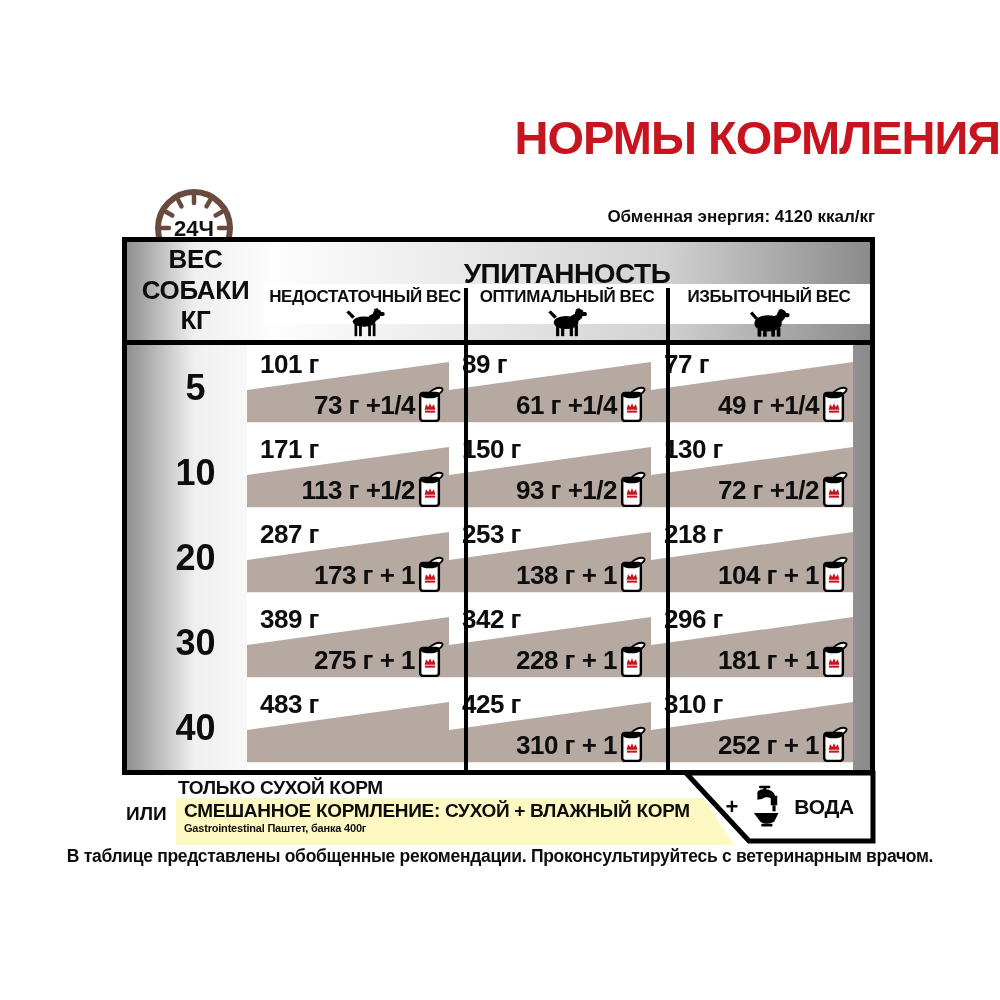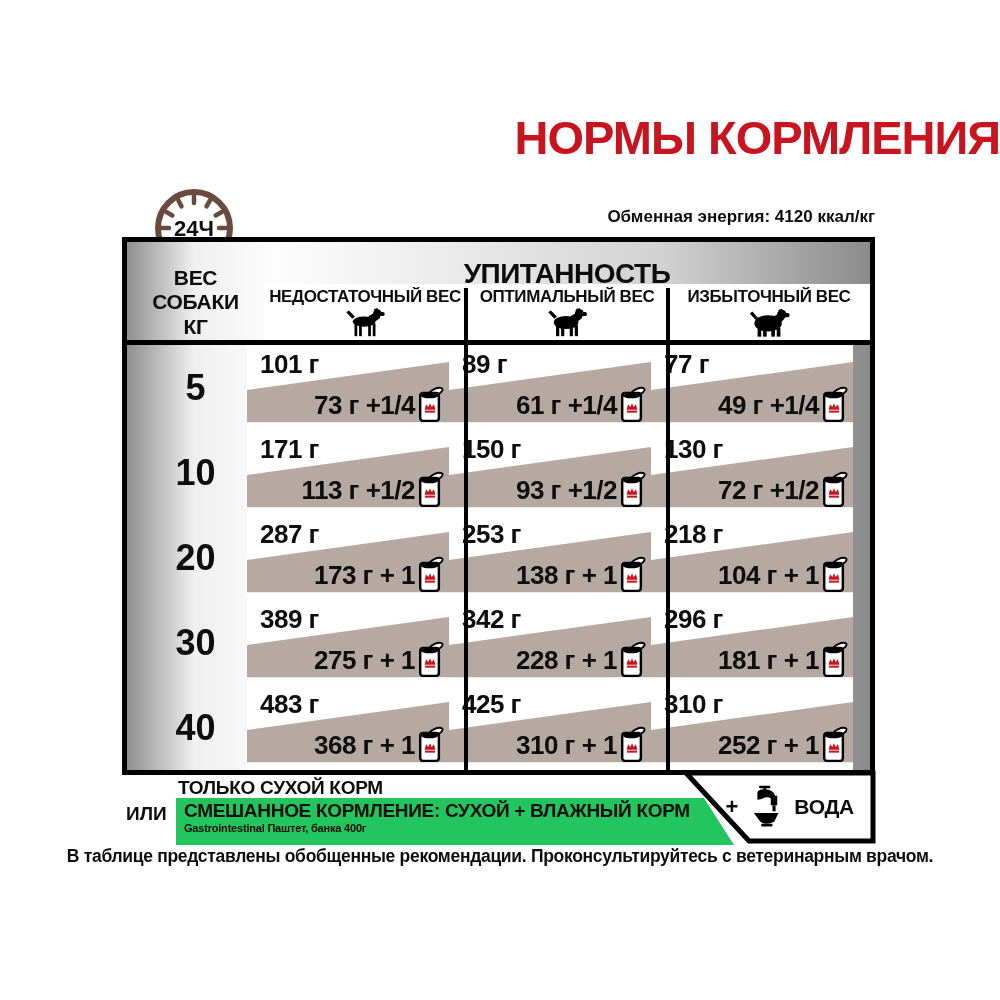--- a/index.html
+++ b/index.html
@@ -21,25 +21,25 @@
     border:5px solid #000; z-index:1;
     background:linear-gradient(90deg,#8f8f8f 0%,#efefef 9%,#fdfdfd 20%,#ececec 42%,#d2d2d2 72%,#8b8b8b 100%);
   }
   .cond-header {
     position:absolute; left:137px; top:0; width:606px; height:42px;
     display:flex; align-items:center; justify-content:center;
     font-size:28px; font-weight:bold; letter-spacing:-0.5px;margin-top:11px;
   }
   .weight-header {
     position:absolute; left:0; top:2px; width:137px; height:96px;
-    display:flex; flex-direction:column; align-items:center; justify-content:flex-end;
-    font-size:21px; font-weight:bold; line-height:1.18; letter-spacing:-0.3px; text-align:center;
+    display:flex; flex-direction:column; align-items:center; justify-content:flex-start;
+    font-size:26px; font-weight:bold; line-height:1.18; letter-spacing:-0.3px; text-align:center;
   }
   .subheader {
-    position:absolute; left:137px; top:42px; width:606px; height:56px;
+    position:absolute; left:137px; top:42px; width:606px; height:40px;
     display:grid; grid-template-columns:repeat(3,1fr); background:#fff;
   }
   .subheader .col {
     display:flex; flex-direction:column; align-items:center; padding-top:3px;
   }
   .subheader .col .lbl { font-size:17px; font-weight:bold; letter-spacing:-0.4px; white-space:nowrap; }
   .thickline { position:absolute; left:0; top:98px; width:743px; height:5px; background:#000; }
   .weights {
     position:absolute; left:0; top:103px; width:137px; height:425px;
     display:grid; grid-auto-rows:85px;
@@ -68,21 +68,21 @@
   }
   .can { width:28px; height:38px; }
   .vdiv { position:absolute; top:46px; width:4px; height:482px; background:#000; z-index:3; }
   .vdiv.d1 { left:337px; }
   .vdiv.d2 { left:539px; }
 
   .legend-dry { position:absolute; left:178px; top:777px; font-size:19px; font-weight:bold; letter-spacing:-0.3px; }
   .legend-or  { position:absolute; left:126px; top:803px; font-size:19px; font-weight:bold; }
   .legend-band {
     position:absolute; left:176px; top:798px; width:558px; height:47px;
-    background:#22c55e; clip-path:polygon(0 0, calc(100% - 30px) 0, 100% 100%, 0 100%);
+    background:#fef9c3; clip-path:polygon(0 0, calc(100% - 30px) 0, 100% 100%, 0 100%);
     padding:2px 0 0 8px;
   }
   .legend-band .l1 { font-size:19px; font-weight:bold; letter-spacing:-0.3px; white-space:nowrap; }
   .legend-band .l2 { font-size:11px; font-weight:bold; letter-spacing:-0.2px; white-space:nowrap; }
   .waterbox { position:absolute; left:680px; top:769px; }
   .water-content {
     position:absolute; left:712px; top:779px; width:152px; height:56px;
     display:flex; align-items:center; justify-content:flex-end; gap:9px; padding-right:10px;
   }
   .water-plus { font-size:22px; font-weight:bold; }
@@ -338,26 +338,20 @@
           <span>181 г + 1</span>
           <svg class="can">
               <use href="#can-icon"></use>
             </svg>
         </div>
       </div>
 
       <div class="cell">
         <div class="wedge"></div>
         <div class="dry">483 г</div>
-        <div class="mixed">
-          <span>368 г + 1</span>
-          <svg class="can">
-              <use href="#can-icon"></use>
-            </svg>
-        </div>
       </div>
       <div class="cell">
         <div class="wedge"></div>
         <div class="dry">425 г</div>
         <div class="mixed">
           <span>310 г + 1</span>
           <svg class="can">
               <use href="#can-icon"></use>
             </svg>
         </div>

